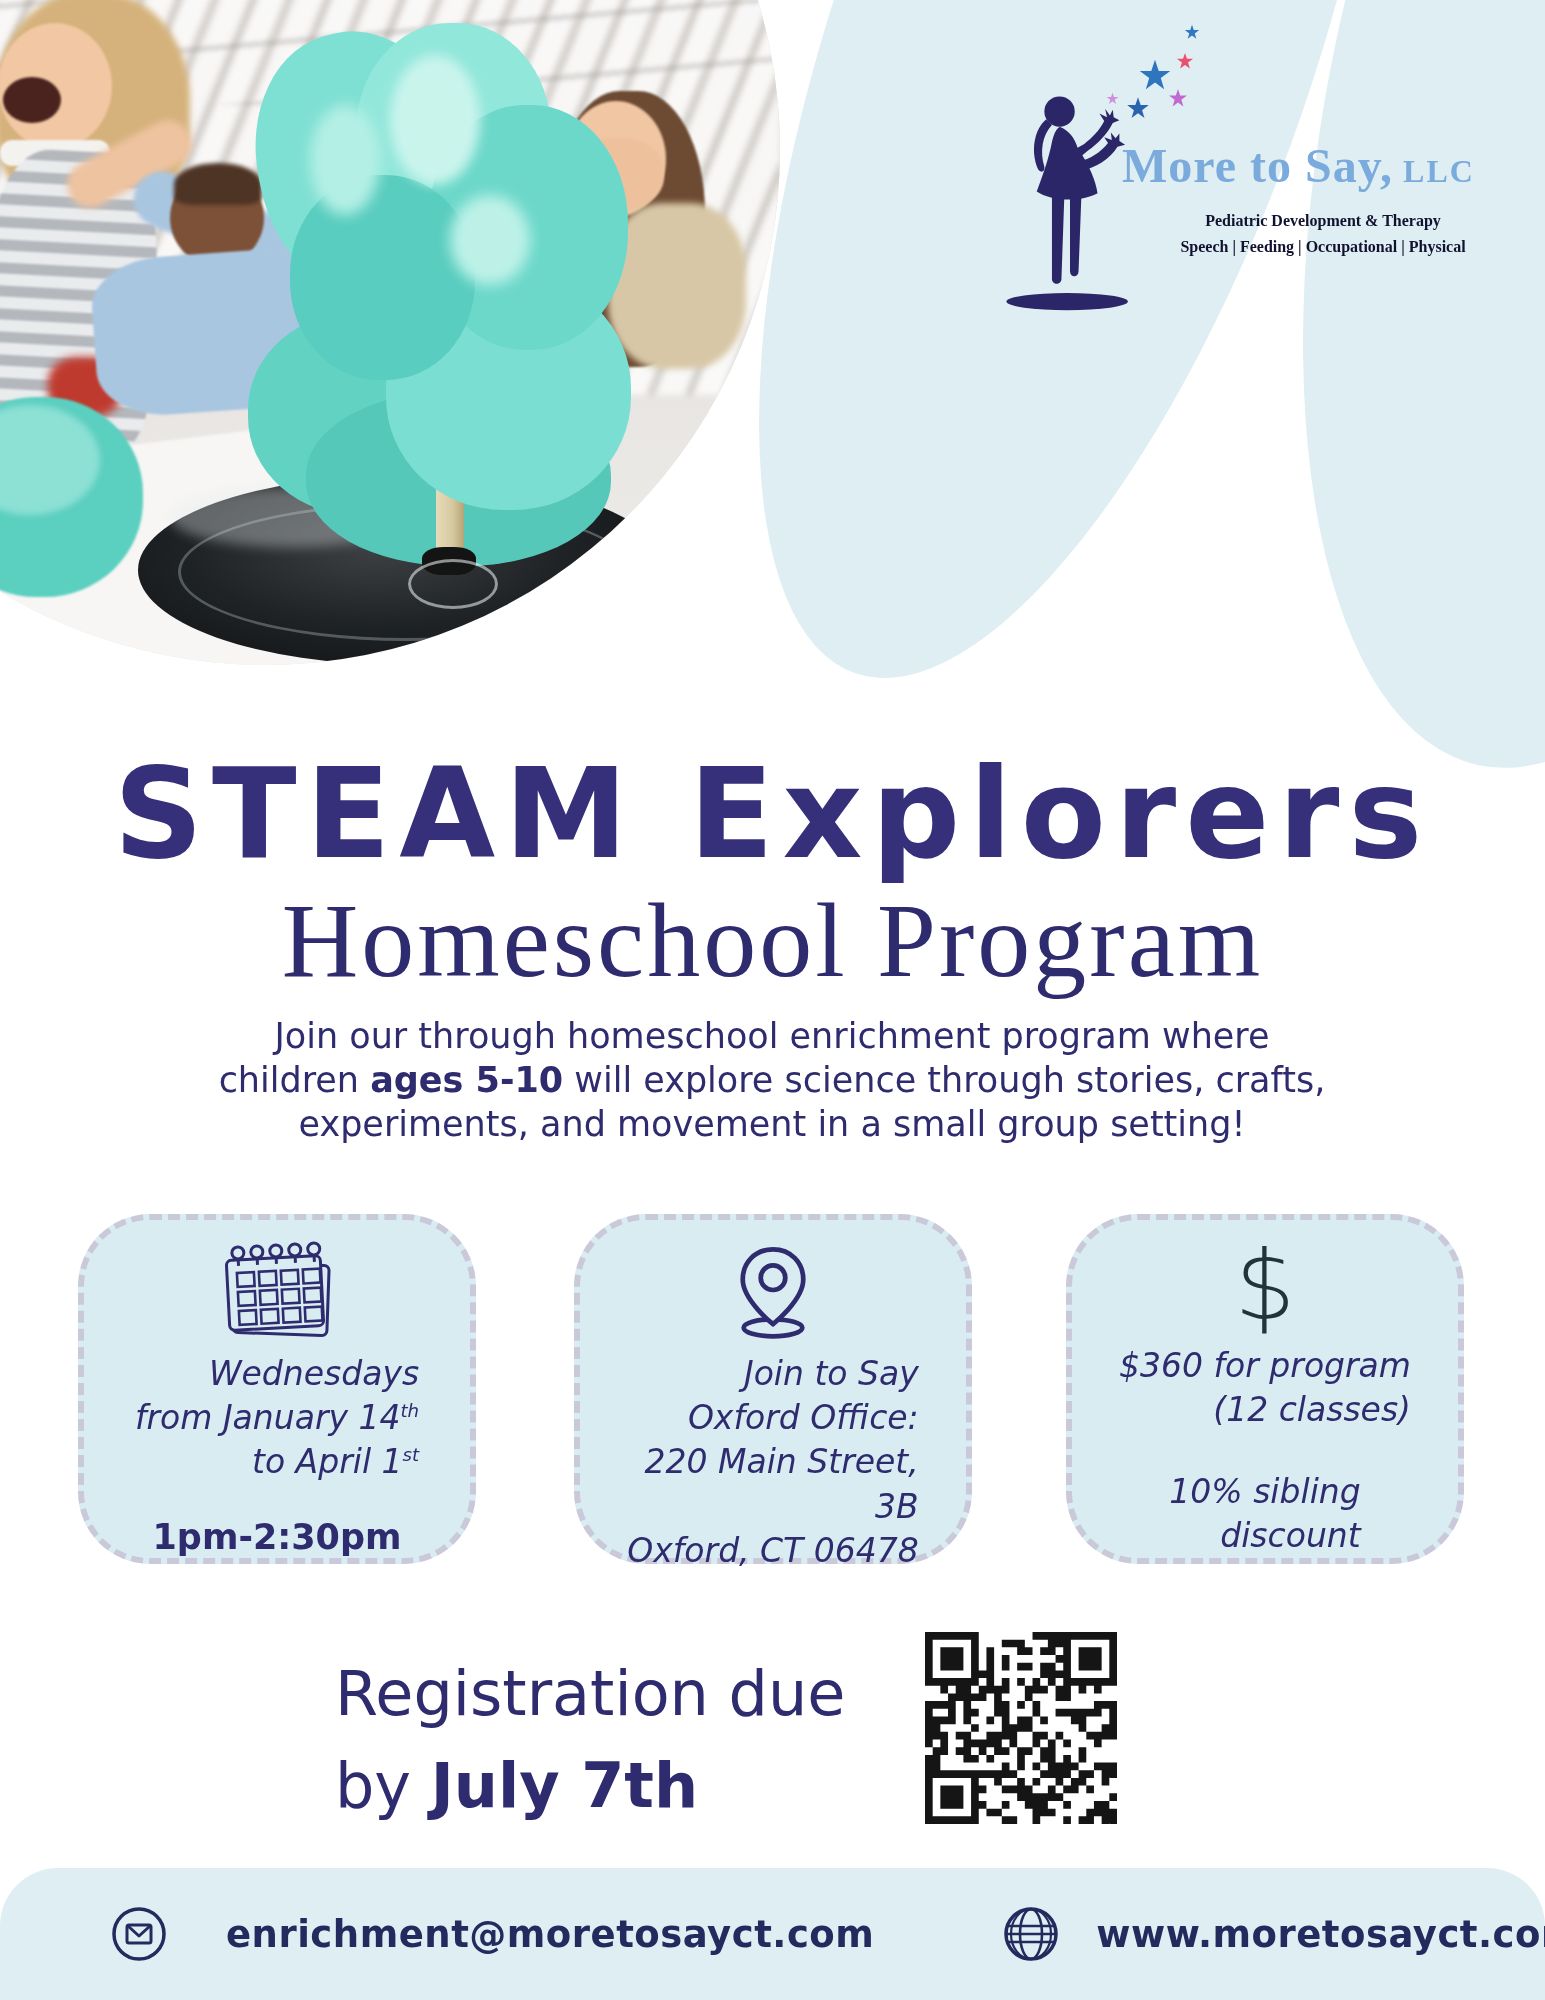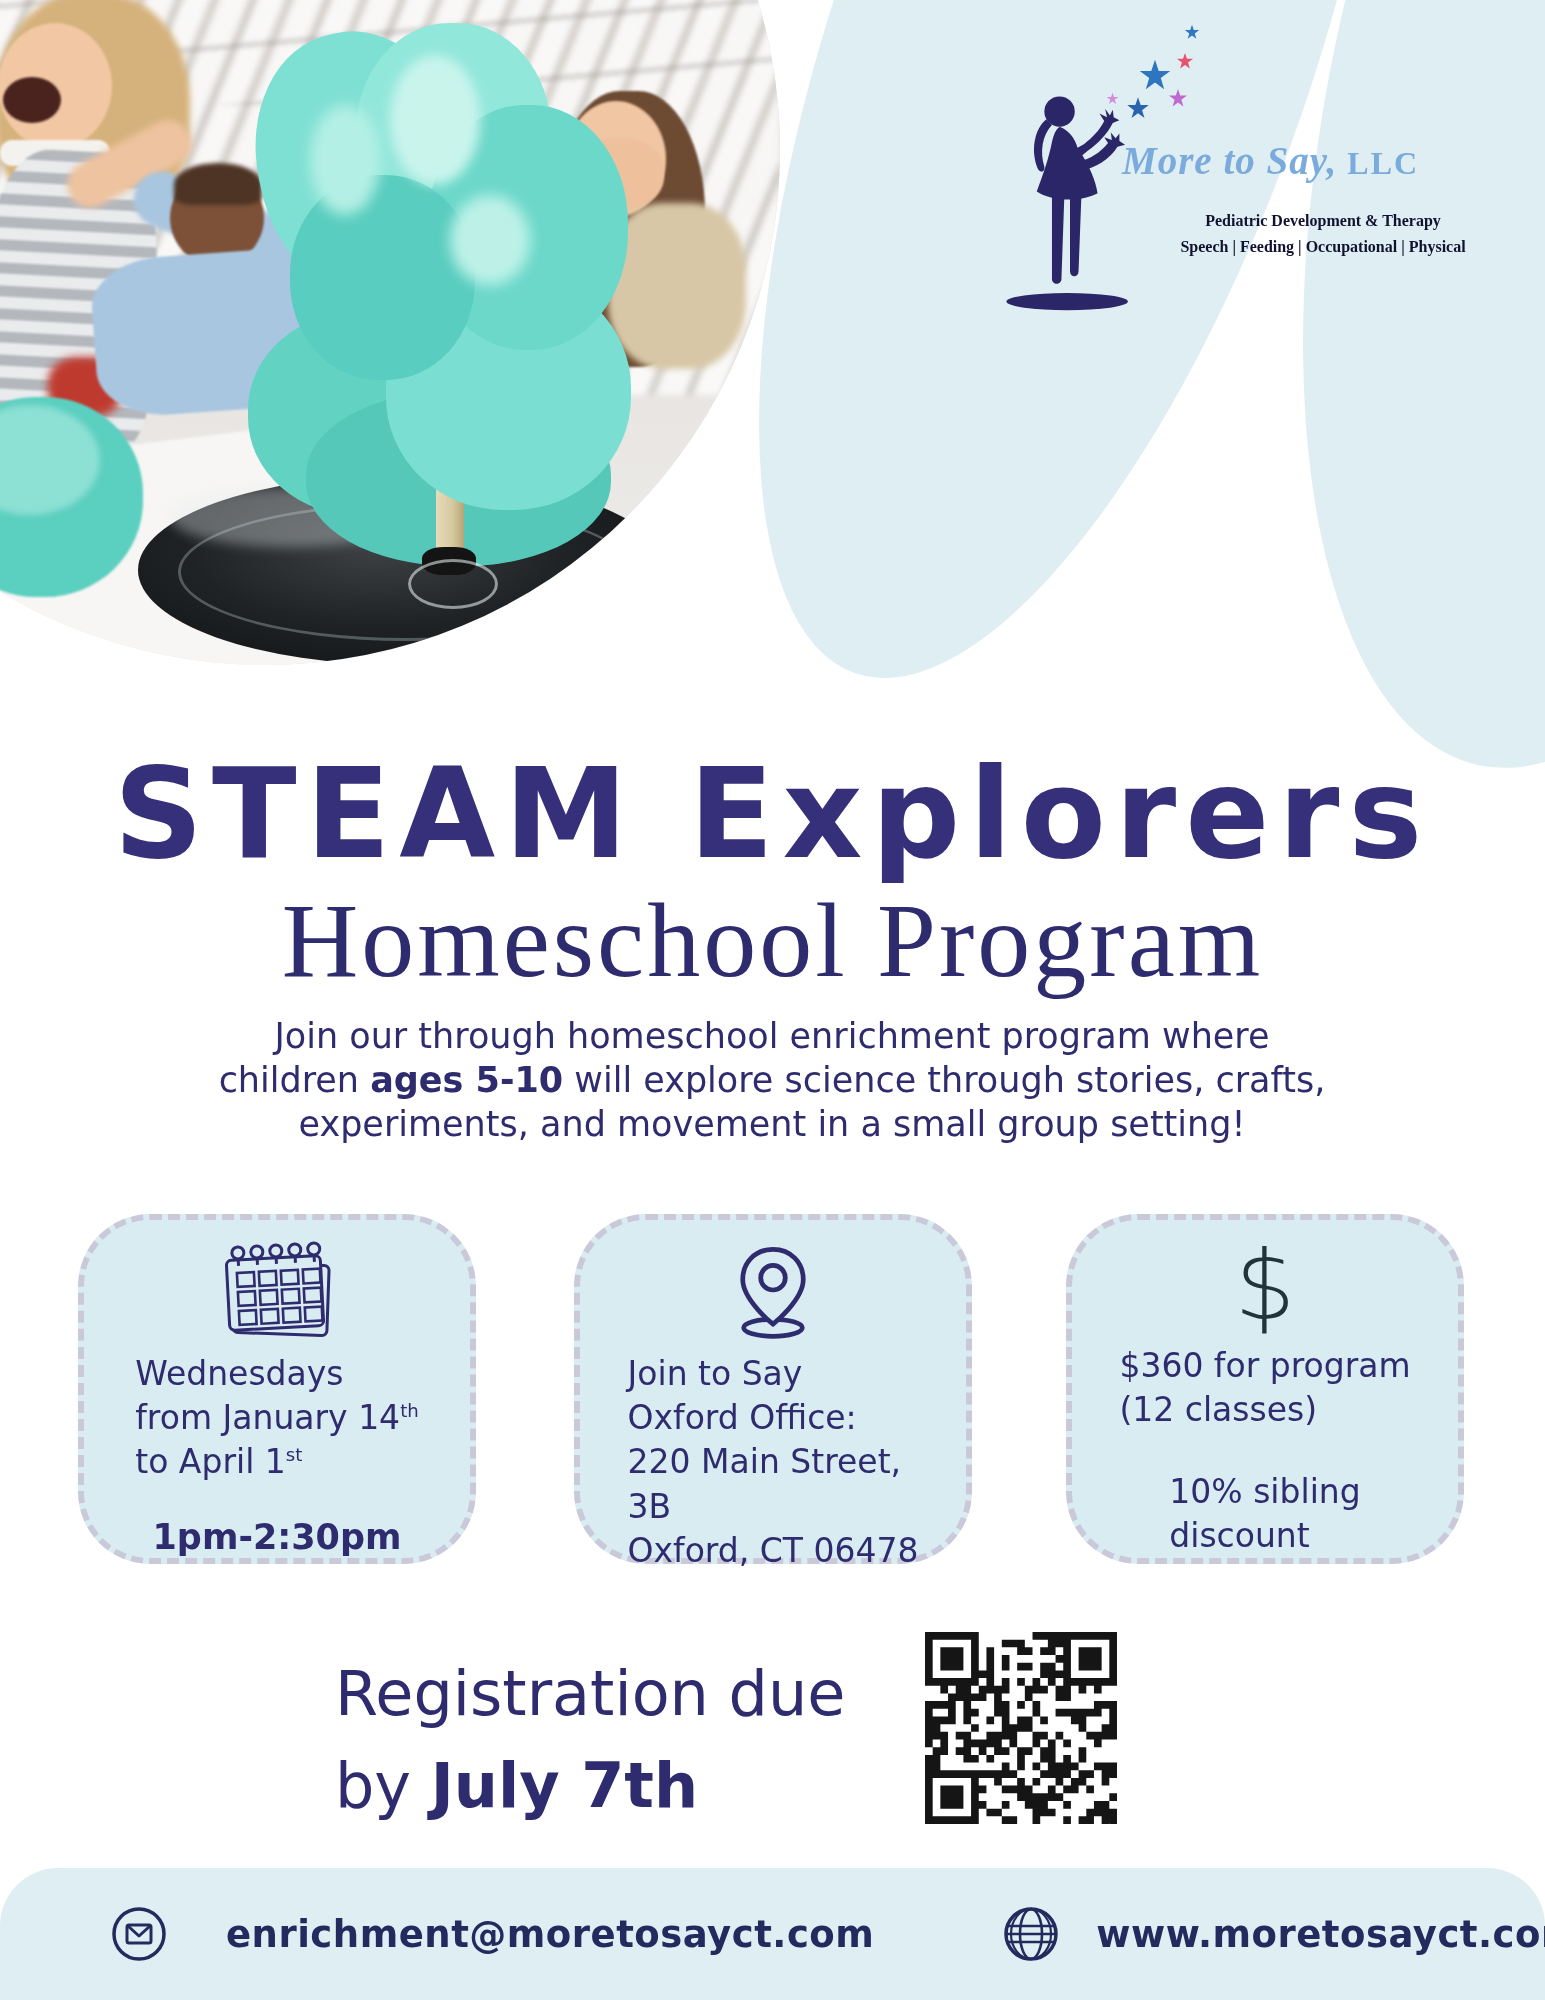--- a/index.html
+++ b/index.html
@@ -66,41 +66,41 @@
   .f-u4{left:540px;top:540px;width:185px;height:205px;background:#59cdbf;}
   .f-hi1{left:640px;top:420px;width:90px;height:130px;background:#c9f4ec;border-radius:50%;filter:blur(6px);}
   .f-hi2{left:560px;top:470px;width:70px;height:110px;background:#b4efe5;border-radius:50%;filter:blur(7px);}
   .f-hi3{left:700px;top:560px;width:80px;height:90px;background:#bdf1e8;border-radius:50%;filter:blur(7px);}
 
   
   .logo-girl{position:absolute;left:995px;top:85px;width:150px;height:228px;}
   .logo-star{position:absolute;}
   .logo-name{position:absolute;left:1122px;top:138px;display:flex;align-items:baseline;gap:10px;
      font-family:"Liberation Serif",serif;font-weight:700;color:#7aabdc;}
-  .logo-name .big{font-size:39px;letter-spacing:1px;font-style:italic;}
+  .logo-name .big{font-size:48px;letter-spacing:1px;}
   .logo-name .small{font-size:32px;letter-spacing:2px;}
   .logo-tagline{position:absolute;left:1158px;top:208px;width:330px;text-align:center;
      font-family:"Liberation Serif",serif;font-weight:700;font-size:16px;line-height:1.6;color:#111130;}
 
   
   .title{position:absolute;left:0;top:742px;width:100%;text-align:center;
      font-size:124px;font-weight:700;letter-spacing:9px;color:#353079;}
   .subtitle{position:absolute;left:0;top:880px;width:100%;text-align:center;
      font-family:"Liberation Serif",serif;font-weight:500;font-size:106px;letter-spacing:3px;color:#2e2b6e;}
   .intro{position:absolute;left:72px;top:1014px;width:1400px;text-align:center;
      font-size:35px;line-height:1.26;font-weight:500;color:#2e2b6e;}
   .intro b{font-weight:700;}
 
   
   .card{position:absolute;top:1214px;width:398px;height:350px;box-sizing:border-box;
      background:#d9ecf2;border:6px dashed #c9c9da;border-radius:72px;
      display:flex;flex-direction:column;align-items:center;}
   .card-1{left:78px;} .card-2{left:574px;} .card-3{left:1066px;}
   .card-icon{height:104px;margin-top:18px;display:flex;align-items:center;justify-content:center;}
-  .card-text{margin-top:10px;text-align:left;font-size:33px;line-height:1.34;font-weight:500;color:#2e2b6e;}
+  .card-text{margin-top:10px;text-align:right;font-size:33px;line-height:1.34;font-weight:500;color:#2e2b6e;font-style:italic;}
   .card-text sup{font-size:.55em;}
   .card-time{margin-top:32px;text-align:center;font-size:35px;font-weight:700;color:#2e2b6e;}
   .card-gap{height:32px;}
   .dollar-glyph{font-size:96px;font-weight:300;color:#22333a;font-family:"DejaVu Sans",sans-serif;line-height:1;}
 
   
   .registration{position:absolute;left:335px;top:1648px;font-size:62px;line-height:1.48;color:#2e2b6e;}
   .registration b{font-weight:800;}
   .qr{position:absolute;left:925px;top:1632px;width:192px;height:192px;background:#ffffff;}
   .qr svg{width:100%;height:100%;display:block;}

